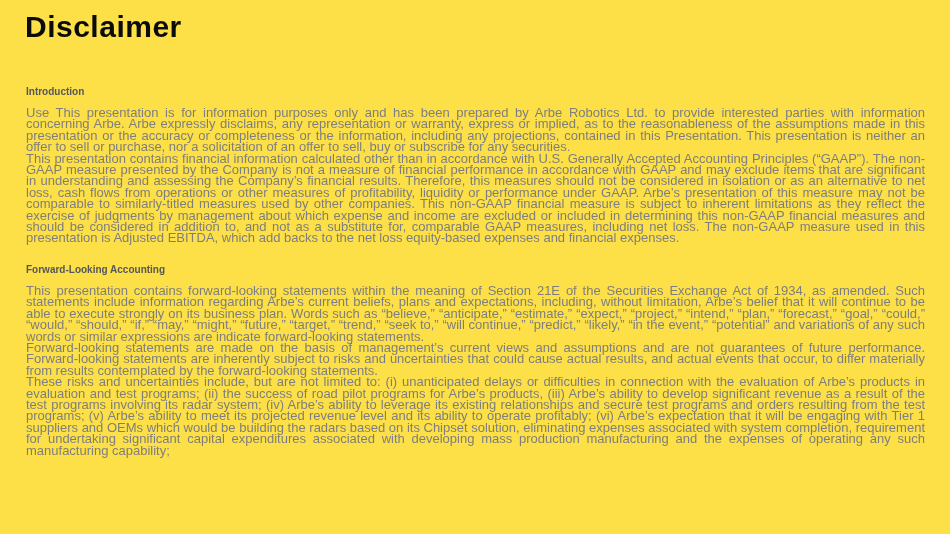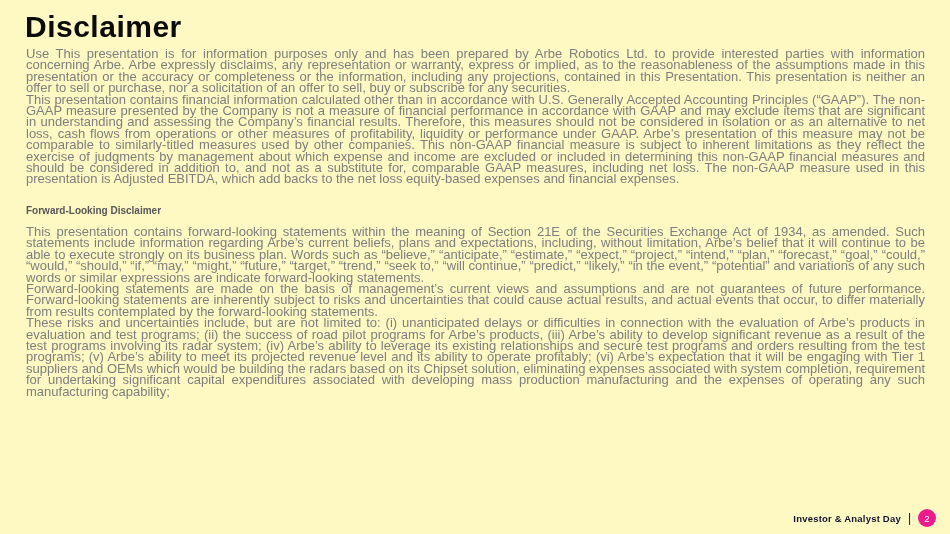--- a/index.html
+++ b/index.html
@@ -5,21 +5,21 @@
   html, body {
     margin: 0;
     padding: 0;
     background: #ffffff;
     font-family: "Liberation Sans", sans-serif;
   }
   .slide {
     position: relative;
     width: 950px;
     height: 534px;
-    background: #fef9c3;
+    background: #fde047;
     overflow: hidden;
     box-sizing: border-box;
   }
   .slide-title {
     position: absolute;
     top: 10px;
     left: 25px;
     margin: 0;
     font-size: 30px;
     font-weight: 700;
@@ -80,31 +80,27 @@
   }
 </style>
 </head>
 <body>
 
 <div class="slide">
   <h1 class="slide-title">Disclaimer</h1>
 
   <div class="content">
       <section class="section">
+        <h2 class="section-heading">Introduction</h2>
         <p class="body-text">Use This presentation is for information purposes only and has been prepared by Arbe Robotics Ltd. to provide interested parties with information concerning Arbe.  Arbe expressly disclaims, any representation or warranty, express or implied, as to the reasonableness of the assumptions made in this presentation or the accuracy or completeness or the information, including any projections, contained in this Presentation. This presentation is neither an offer to sell or purchase, nor a solicitation of an offer to sell, buy or subscribe for any securities.</p>
       </section>
       <section class="section">
         <p class="body-text">This presentation contains financial information calculated other than in accordance with U.S. Generally Accepted Accounting Principles (“GAAP”). The non-GAAP measure presented by the Company is not a measure of financial performance in accordance with GAAP and may exclude items that are significant in understanding and assessing the Company’s financial results. Therefore, this measures should not be considered in isolation or as an alternative to net loss, cash flows from operations or other measures of profitability, liquidity or performance under GAAP. Arbe’s presentation of this measure may not be comparable to similarly-titled measures used by other companies. This non-GAAP financial measure is subject to inherent limitations as they reflect the exercise of judgments by management about which expense and income are excluded or included in determining this non-GAAP financial measures and should be considered in addition to, and not as a substitute for, comparable GAAP measures, including net loss. The non-GAAP measure used in this presentation is Adjusted EBITDA, which add backs to the net loss equity-based expenses and financial expenses.</p>
       </section>
       <section class="section">
-        <h2 class="section-heading">Forward-Looking Disclaimer</h2>
+        <h2 class="section-heading">Forward-Looking Accounting</h2>
         <p class="body-text">This presentation contains forward-looking statements within the meaning of Section 21E of the Securities Exchange Act of 1934, as amended. Such statements include information regarding Arbe’s current beliefs, plans and expectations, including, without limitation, Arbe’s belief that it will continue to be able to execute strongly on its business plan. Words such as “believe,” “anticipate,” “estimate,” “expect,” “project,” “intend,” “plan,” “forecast,” “goal,” “could,” “would,” “should,” “if,” “may,” “might,” “future,” “target,” “trend,” “seek to,” “will continue,” “predict,” “likely,” “in the event,” “potential” and variations of any such words or similar expressions are indicate forward-looking statements.</p>
         <p class="body-text">Forward-looking statements are made on the basis of management’s current views and assumptions and are not guarantees of future performance. Forward-looking statements are inherently subject to risks and uncertainties that could cause actual results, and actual events that occur, to differ materially from results contemplated by the forward-looking statements.</p>
         <p class="body-text">These risks and uncertainties include, but are not limited to: (i) unanticipated delays or difficulties in connection with the evaluation of Arbe’s products in evaluation and test programs; (ii) the success of road pilot programs for Arbe’s products, (iii) Arbe’s ability to develop significant revenue as a result of the test programs involving its radar system; (iv) Arbe’s ability to leverage its existing relationships and secure test programs and orders resulting from the test programs; (v) Arbe’s ability to meet its projected revenue level and its ability to operate profitably; (vi) Arbe’s expectation that it will be engaging with Tier 1 suppliers and OEMs which would be building the radars based on its Chipset solution, eliminating expenses associated with system completion, requirement for undertaking significant capital expenditures associated with developing mass production manufacturing and the expenses of operating any such manufacturing capability;</p>
       </section>
     </div>
 
-  <div class="footer">
-    <span class="footer-label">Investor &amp; Analyst Day</span>
-    <span class="footer-separator">|</span>
-    <span class="page-badge" style="background: rgb(235, 26, 141);">2</span>
-  </div>
 </div>
 
 </body></html>

